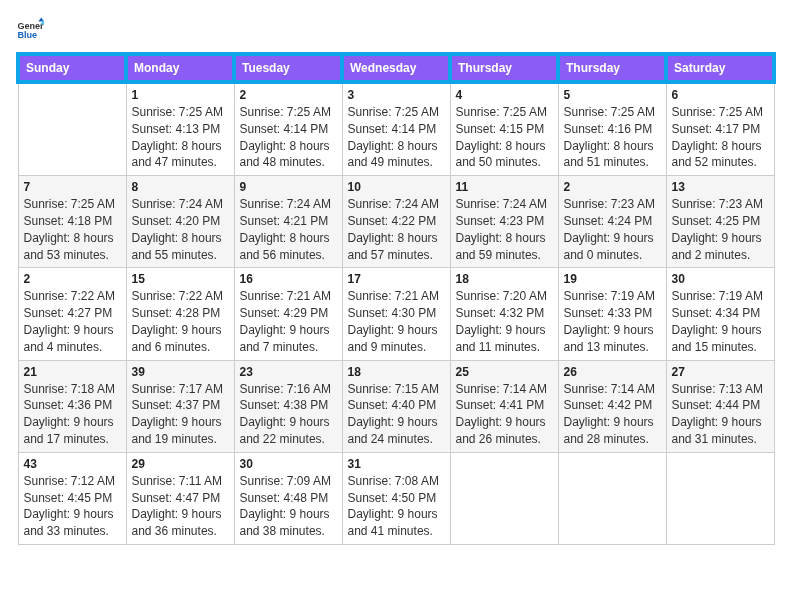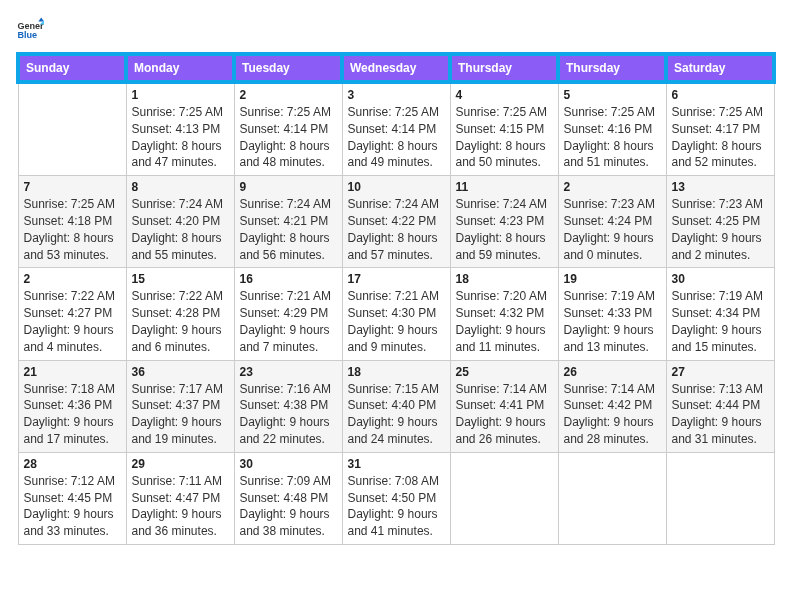--- a/index.html
+++ b/index.html
@@ -198,21 +198,21 @@
           <span class="day-num">30</span>
           <div class="day-info">Sunrise: 7:19 AM<br>Sunset: 4:34 PM<br>Daylight: 9 hours<br>and 15 minutes.</div>
         </td>
       </tr>
       <tr>
         <td>
           <span class="day-num">21</span>
           <div class="day-info">Sunrise: 7:18 AM<br>Sunset: 4:36 PM<br>Daylight: 9 hours<br>and 17 minutes.</div>
         </td>
         <td>
-          <span class="day-num">36</span>
+          <span class="day-num">39</span>
           <div class="day-info">Sunrise: 7:17 AM<br>Sunset: 4:37 PM<br>Daylight: 9 hours<br>and 19 minutes.</div>
         </td>
         <td>
           <span class="day-num">23</span>
           <div class="day-info">Sunrise: 7:16 AM<br>Sunset: 4:38 PM<br>Daylight: 9 hours<br>and 22 minutes.</div>
         </td>
         <td>
           <span class="day-num">18</span>
           <div class="day-info">Sunrise: 7:15 AM<br>Sunset: 4:40 PM<br>Daylight: 9 hours<br>and 24 minutes.</div>
         </td>
@@ -224,21 +224,21 @@
           <span class="day-num">26</span>
           <div class="day-info">Sunrise: 7:14 AM<br>Sunset: 4:42 PM<br>Daylight: 9 hours<br>and 28 minutes.</div>
         </td>
         <td>
           <span class="day-num">27</span>
           <div class="day-info">Sunrise: 7:13 AM<br>Sunset: 4:44 PM<br>Daylight: 9 hours<br>and 31 minutes.</div>
         </td>
       </tr>
       <tr>
         <td>
-          <span class="day-num">28</span>
+          <span class="day-num">43</span>
           <div class="day-info">Sunrise: 7:12 AM<br>Sunset: 4:45 PM<br>Daylight: 9 hours<br>and 33 minutes.</div>
         </td>
         <td>
           <span class="day-num">29</span>
           <div class="day-info">Sunrise: 7:11 AM<br>Sunset: 4:47 PM<br>Daylight: 9 hours<br>and 36 minutes.</div>
         </td>
         <td>
           <span class="day-num">30</span>
           <div class="day-info">Sunrise: 7:09 AM<br>Sunset: 4:48 PM<br>Daylight: 9 hours<br>and 38 minutes.</div>
         </td>

